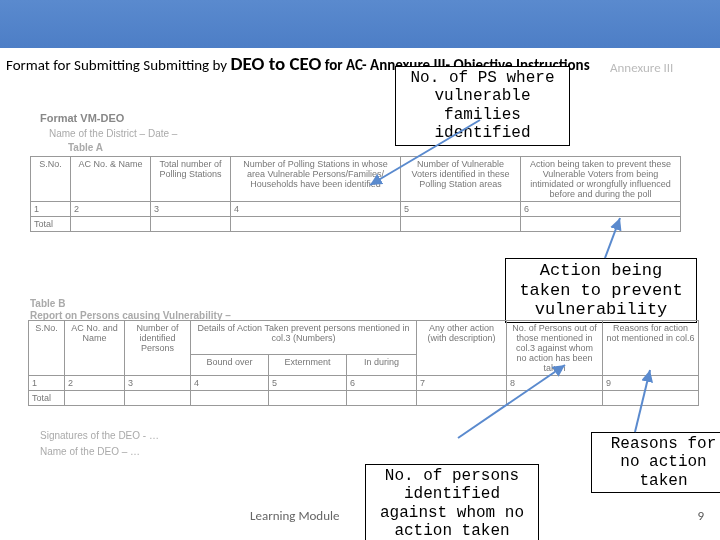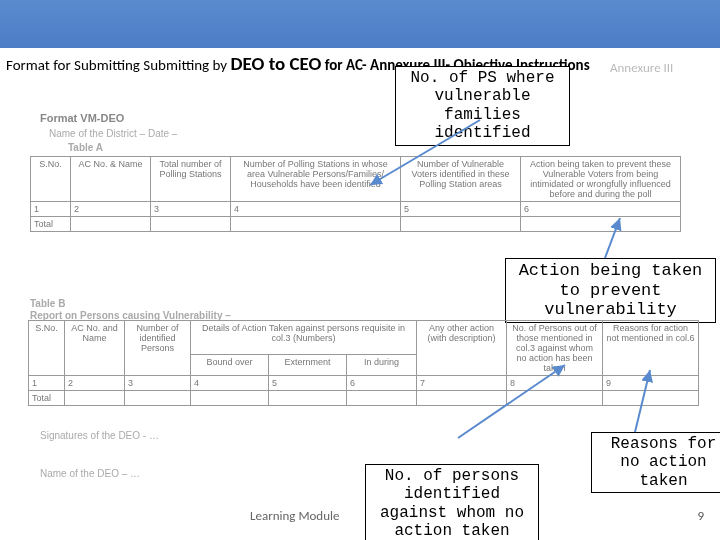--- a/index.html
+++ b/index.html
@@ -25,21 +25,21 @@
   .fmt-line .b { font-weight:600; }
 
   .callout {
     background:#fff; border:1px solid #000;
     text-align:center; font-size:16px; line-height:1.15;
     padding:2px 6px;
     font-family:Liberation Mono, monospace;
   }
   .c-ps { left:395px; top:66px; width:175px; }
   .ann3 { left:610px; top:60px; font-size:13px; color:#bbb; }
-  .c-action { left:505px; top:258px; width:211px; font-size:17px; }
+  .c-action { left:505px; top:258px; width:192px; font-size:17px; }
   .c-persons { left:365px; top:464px; width:174px; }
   .c-reasons { left:565px; top:432px; width:145px;margin-left:26px; }
 
   .tableA, .tableB {
     border-collapse: collapse; font-size:9px; color:#777;
     font-family: Arial, sans-serif;
     table-layout: fixed;
   }
   .tableA th, .tableA td, .tableB th, .tableB td {
     border:1px solid #999; padding:2px 3px; vertical-align:top;
@@ -48,21 +48,21 @@
   .tableA th, .tableB th { font-weight:400; }
   .tA-wrap { left:30px; top:156px; }
   .tB-wrap { left:28px; top:320px; }
   .faint { color:#aaa; font-size:10px; font-family:Arial,sans-serif; }
   .fvm { left:40px; top:112px; font-weight:700; font-size:11px; color:#888;}
   .fnd { left:49px; top:128px; }
   .ftA { left:40px; top:142px; font-weight:700; font-size:10px;margin-left:28px;}
   .ftB { left:30px; top:298px; font-weight:700; font-size:10px;}
   .frp { left:30px; top:310px; font-weight:700; font-size:10px;}
   .sigs { left:40px; top:430px; }
-  .deon { left:40px; top:446px;margin-top:22px; }
+  .deon { left:40px; top:446px; }
   .footer { left:250px; top:508px; font-size:13px; color:#666;text-align:center; }
   .pagenum { right:16px; top:508px; font-size:13px; color:#555; }
 
   svg.arrows { position:absolute; left:0; top:0; width:720px; height:540px; pointer-events:none; }
 </style>
 </head>
 <body>
 
 <div class="canvas">
 
@@ -136,21 +136,21 @@
           <col style="width:70px">
           <col style="width:90px">
           <col style="width:96px">
           <col style="width:96px">
         </colgroup>
       <tbody>
           <tr>
         <th rowspan="2">S.No.</th>
         <th rowspan="2">AC No. and Name</th>
         <th rowspan="2">Number of identified Persons</th>
-        <th colspan="3">Details of Action Taken against persons requisite in col.3 (Numbers)</th>
+        <th colspan="3">Details of Action Taken prevent persons mentioned in col.3 (Numbers)</th>
         <th rowspan="2">Any other action (with description)</th>
         <th rowspan="2">No. of Persons out of those mentioned in col.3 against whom no action has been taken</th>
         <th rowspan="2">Reasons for action not mentioned in col.6</th>
       </tr>
       <tr>
         <th>Bound over</th>
             <th>Externment</th>
             <th>In during</th>
       </tr>
       <tr>

